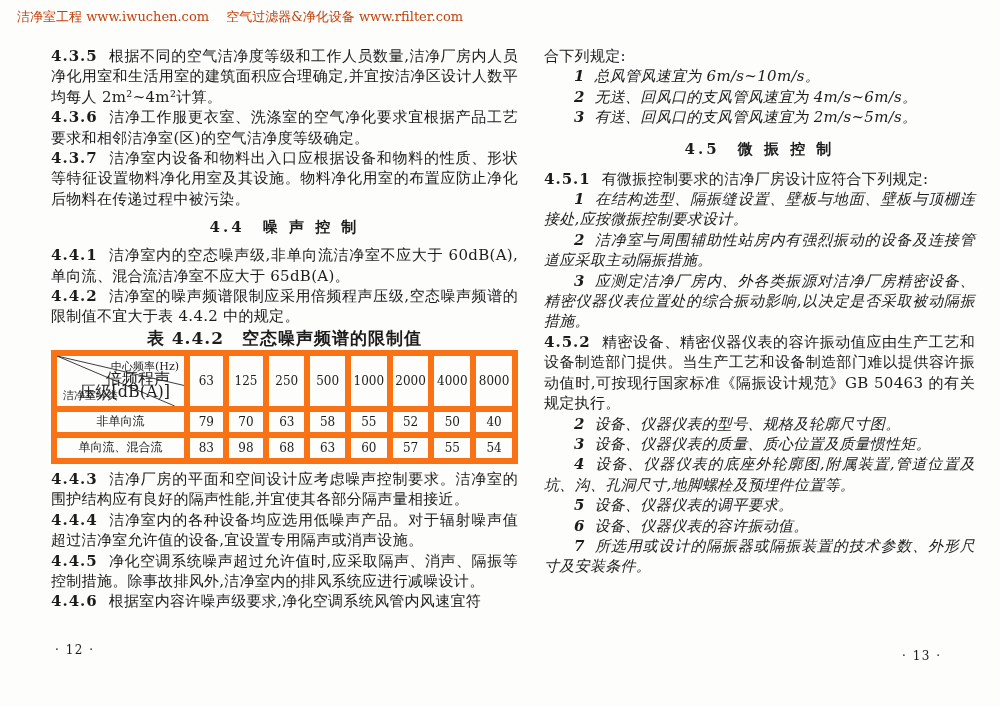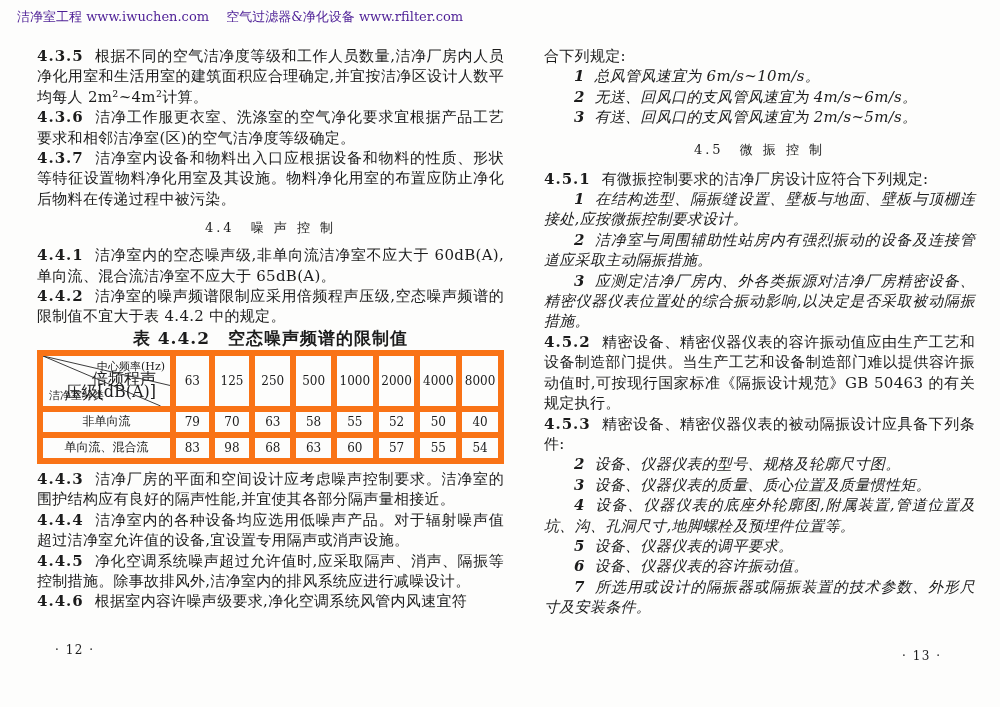--- a/index.html
+++ b/index.html
@@ -1,26 +1,26 @@
 <!DOCTYPE html>
 <html><head>
 <meta charset="utf-8">
 <style>
   html,body{margin:0;padding:0;}
   .sheet{position:relative;width:1000px;height:707px;background:#fdfdfc;overflow:hidden;
          font-family:"DejaVu Serif","Liberation Serif",serif;color:#1c1c1c;}
-  .watermark{position:absolute;left:17px;top:8px;font-size:13px;color:#4c1d95;white-space:pre;}
+  .watermark{position:absolute;left:17px;top:8px;font-size:13px;color:#c2410c;white-space:pre;}
   .page{position:absolute;top:46px;}
-  .page-left{left:37px;width:467px;}
+  .page-left{left:51px;width:467px;}
   .page-right{left:544px;width:431px;}
   .para{font-size:15px;line-height:20.4px;text-align:justify;margin:0;letter-spacing:0.3px;}
   .num{font-weight:bold;margin-right:11px;letter-spacing:1px;}
   .item{text-indent:30px;font-style:italic;}
   .item .num{margin-right:9px;}
-  .sec-heading{font-size:13px;font-weight:normal;text-align:center;margin:8px 0 7px;letter-spacing:3px;line-height:21px;}
+  .sec-heading{font-size:15px;font-weight:bold;text-align:center;margin:8px 0 7px;letter-spacing:3px;line-height:21px;}
   .tbl-caption{font-size:17px;font-weight:bold;text-align:center;margin:3px 0 3px;letter-spacing:1px;line-height:17px;}
   table.noise{width:100%;border-collapse:collapse;table-layout:fixed;margin-top:1px;}
   table.noise th,table.noise td{border:6px solid #f97316;text-align:center;font-size:12px;font-weight:normal;padding:0;}
   tr.hdr-row{height:56px;}
   tr.data-row{height:26px;}
   td.corner{position:relative;padding:0;}
   td.corner svg{position:absolute;left:0;top:0;width:100%;height:100%;display:block;}
   .corner-top{position:absolute;top:3px;right:5px;font-size:11px;}
   .corner-mid{position:absolute;top:16px;right:14px;font-size:16px;line-height:13.5px;text-align:right;}
   .corner-bot{position:absolute;bottom:3px;left:6px;font-size:11px;}
@@ -117,21 +117,20 @@
     <p class="para item"><b class="num">3</b><span>有送、回风口的支风管风速宜为 2m/s~5m/s。</span></p>
 
     <div class="sec-heading" style="margin:11px 0 9px">4.5　微 振 控 制</div>
 
     <p class="para"><b class="num">4.5.1</b><span>有微振控制要求的洁净厂房设计应符合下列规定:</span></p>
     <p class="para item"><b class="num">1</b><span>在结构选型、隔振缝设置、壁板与地面、壁板与顶棚连接处,应按微振控制要求设计。</span></p>
     <p class="para item"><b class="num">2</b><span>洁净室与周围辅助性站房内有强烈振动的设备及连接管道应采取主动隔振措施。</span></p>
     <p class="para item"><b class="num">3</b><span>应测定洁净厂房内、外各类振源对洁净厂房精密设备、精密仪器仪表位置处的综合振动影响,以决定是否采取被动隔振措施。</span></p>
 
     <p class="para"><b class="num">4.5.2</b><span>精密设备、精密仪器仪表的容许振动值应由生产工艺和设备制造部门提供。当生产工艺和设备制造部门难以提供容许振动值时,可按现行国家标准《隔振设计规范》GB 50463 的有关规定执行。</span></p>
-    <p class="para"><b class="num">4.5.3</b><span>精密设备、精密仪器仪表的被动隔振设计应具备下列条件:</span></p>
 
     <p class="para item"><b class="num">2</b><span>设备、仪器仪表的型号、规格及轮廓尺寸图。</span></p>
     <p class="para item"><b class="num">3</b><span>设备、仪器仪表的质量、质心位置及质量惯性矩。</span></p>
     <p class="para item"><b class="num">4</b><span>设备、仪器仪表的底座外轮廓图,附属装置,管道位置及坑、沟、孔洞尺寸,地脚螺栓及预埋件位置等。</span></p>
     <p class="para item"><b class="num">5</b><span>设备、仪器仪表的调平要求。</span></p>
     <p class="para item"><b class="num">6</b><span>设备、仪器仪表的容许振动值。</span></p>
     <p class="para item"><b class="num">7</b><span>所选用或设计的隔振器或隔振装置的技术参数、外形尺寸及安装条件。</span></p>
   </div>
 
   <div class="page-num pn-left">· 12 ·</div>

